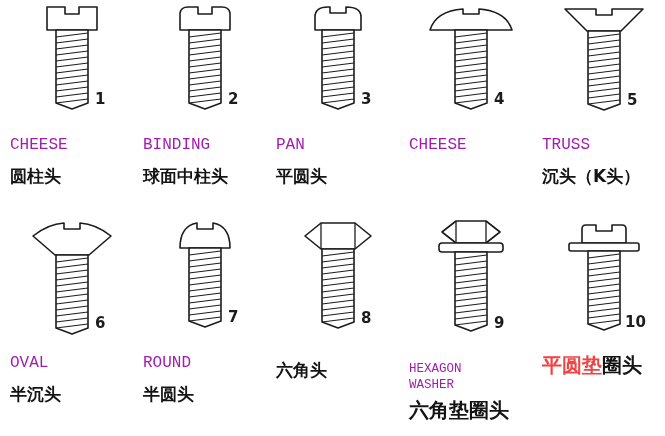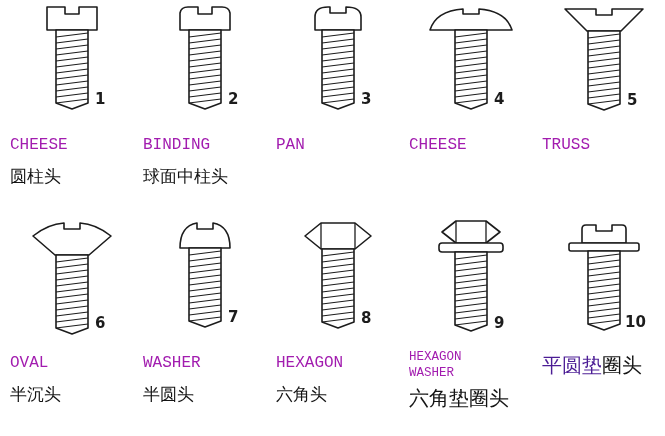--- a/index.html
+++ b/index.html
@@ -23,29 +23,29 @@
     font-family:"DejaVu Sans", sans-serif;
     font-weight:bold; fill:#1c1c1c;
   }
   .en {
     font-family:"Liberation Mono", monospace;
     font-size:16px; font-weight:400; color:#a21caf;
     margin-top:6px; white-space:nowrap;
   }
   .en.small {
     font-size:12.5px; white-space:normal; width:95px;
-    line-height:1.25; margin-top:2px;
+    line-height:1.25; margin-top:14px;
   }
   .zh {
     font-family:"DejaVu Sans", sans-serif;
-    font-size:17px; font-weight:400; color:#141414;
+    font-size:17px; font-weight:700; color:#141414;
     margin-top:11px; white-space:nowrap;
   }
   .zh.tight { margin-top:4px; font-size:20px; }
-  .zh-red { color:#4c1d95; }
+  .zh-red { color:#ef4444; }
 </style>
 </head>
 <body>
 
 <svg width="0" height="0" style="position:absolute" aria-hidden="true">
   <defs>
     <g id="thread-shank">
       <path d="M1,0 H33 V73 L17,79 L1,73 Z" fill="#ffffff" stroke="#1c1c1c" stroke-width="1.6" stroke-linejoin="round"></path>
       <g stroke="#1c1c1c" stroke-width="1.1">
         <line x1="1" y1="7" x2="33" y2="3"></line>
@@ -87,69 +87,70 @@
     <div class="zh">球面中柱头</div>
   </div>
 
   <div class="cell">
     <svg class="screw-svg" width="110" height="130" viewBox="0 0 110 130">
       <path d="M32,30 L32,17 Q32,7 45,7 L47,7 L47,13 L63,13 L63,7 Q78,7 78,17 L78,30 Z" fill="#fff" stroke="#1c1c1c" stroke-width="1.6" stroke-linejoin="round"></path>
       <use href="#thread-shank" x="38" y="30"></use>
       <text x="78" y="104" font-size="15">3</text>
     </svg>
     <div class="en">PAN</div>
+    <div class="zh">平圆头</div>
   </div>
 
   <div class="cell">
     <svg class="screw-svg" width="110" height="130" viewBox="0 0 110 130">
       <path d="M14,30 Q20,11 47,9 L47,14 L63,14 L63,9 Q90,11 96,30 Z" fill="#fff" stroke="#1c1c1c" stroke-width="1.6" stroke-linejoin="round"></path>
       <use href="#thread-shank" x="38" y="30"></use>
       <text x="78" y="104" font-size="15">4</text>
     </svg>
     <div class="en">CHEESE</div>
   </div>
 
   <div class="cell">
     <svg class="screw-svg" width="110" height="130" viewBox="0 0 110 130">
       <path d="M16,9 L47,9 L47,15 L63,15 L63,9 L94,9 L72,31 L38,31 Z" fill="#fff" stroke="#1c1c1c" stroke-width="1.6" stroke-linejoin="round"></path>
       <use href="#thread-shank" x="38" y="31"></use>
       <text x="78" y="105" font-size="15">5</text>
     </svg>
     <div class="en">TRUSS</div>
+    <div class="zh">沉头（K头）</div>
   </div>
 
   <div class="cell">
     <svg class="screw-svg" width="110" height="130" viewBox="0 0 110 130">
       <path d="M16,18 Q31,6 47,5 L47,11 L63,11 L63,5 Q79,6 94,18 L72,37 L38,37 Z" fill="#fff" stroke="#1c1c1c" stroke-width="1.6" stroke-linejoin="round"></path>
       <use href="#thread-shank" x="38" y="37"></use>
       <text x="78" y="110" font-size="15">6</text>
     </svg>
     <div class="en">OVAL</div>
     <div class="zh">半沉头</div>
   </div>
 
   <div class="cell">
     <svg class="screw-svg" width="110" height="130" viewBox="0 0 110 130">
       <path d="M30,30 Q30,8 47,5 L47,11 L63,11 L63,5 Q80,8 80,30 Z" fill="#fff" stroke="#1c1c1c" stroke-width="1.6" stroke-linejoin="round"></path>
       <use href="#thread-shank" x="38" y="30"></use>
       <text x="78" y="104" font-size="15">7</text>
     </svg>
-    <div class="en">WASHER</div>
+    <div class="en">ROUND</div>
     <div class="zh">半圆头</div>
   </div>
 
   <div class="cell">
     <svg class="screw-svg" width="110" height="130" viewBox="0 0 110 130">
       <polygon points="38,5 72,5 88,18 72,31 38,31 22,18" fill="#fff" stroke="#1c1c1c" stroke-width="1.6" stroke-linejoin="round"></polygon>
       <line x1="38" y1="5" x2="38" y2="31" stroke="#1c1c1c" stroke-width="1.3"></line>
       <line x1="72" y1="5" x2="72" y2="31" stroke="#1c1c1c" stroke-width="1.3"></line>
       <use href="#thread-shank" x="38" y="31"></use>
       <text x="78" y="105" font-size="15">8</text>
     </svg>
-    <div class="en">HEXAGON</div>
     <div class="zh">六角头</div>
   </div>
 
   <div class="cell">
     <svg class="screw-svg" width="110" height="130" viewBox="0 0 110 130">
       <polygon points="40,3 70,3 84,14 70,25 40,25 26,14" fill="#fff" stroke="#1c1c1c" stroke-width="1.6" stroke-linejoin="round"></polygon>
       <line x1="40" y1="3" x2="40" y2="25" stroke="#1c1c1c" stroke-width="1.3"></line>
       <line x1="70" y1="3" x2="70" y2="25" stroke="#1c1c1c" stroke-width="1.3"></line>
       <rect x="23" y="25" width="64" height="9" rx="3" fill="#fff" stroke="#1c1c1c" stroke-width="1.6"></rect>
       <use href="#thread-shank" x="38" y="34"></use>

